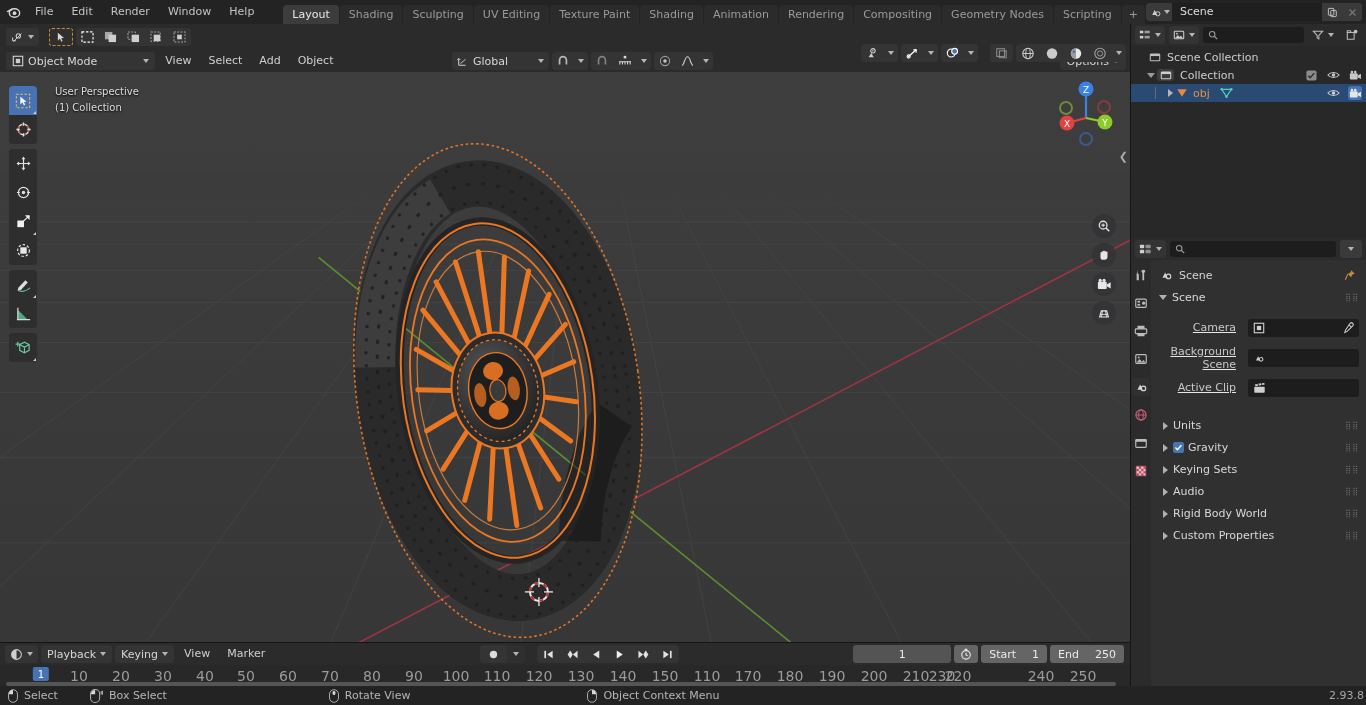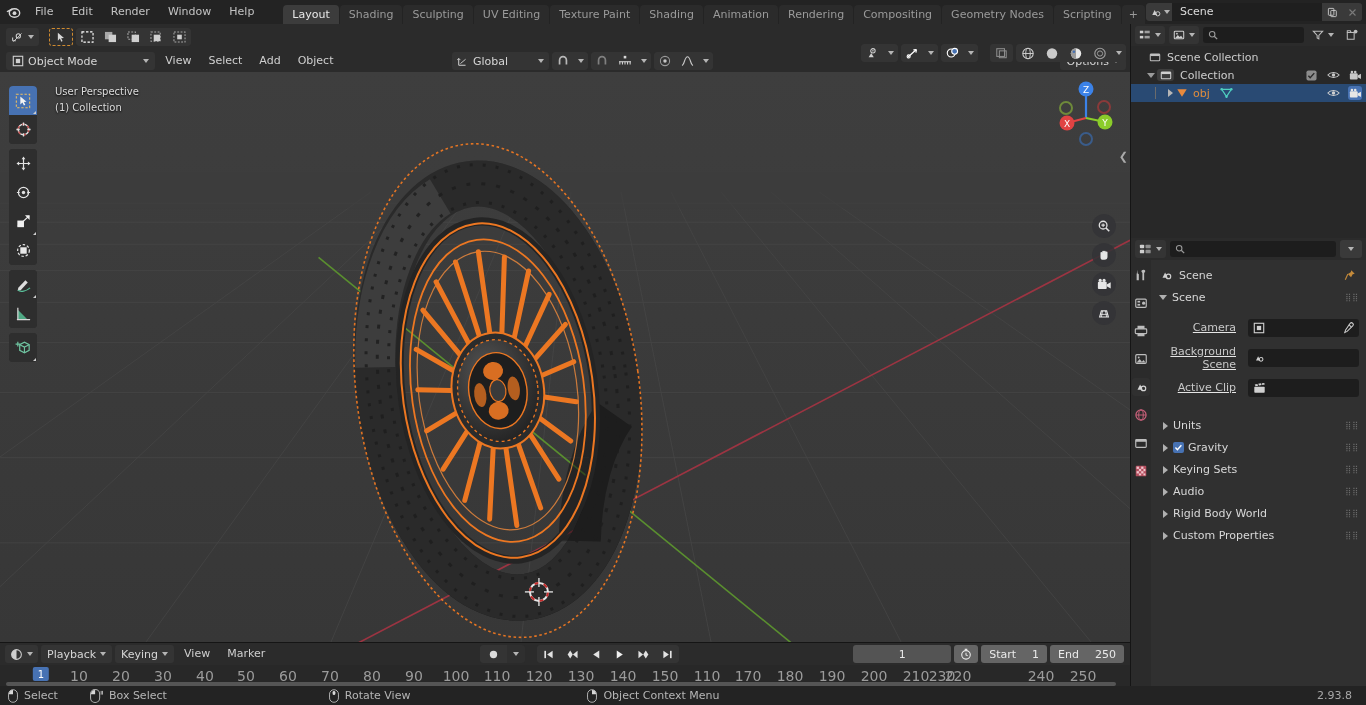--- a/index.html
+++ b/index.html
@@ -138,21 +138,21 @@
   .lbl-field{ height:18px; background:#656565; border-radius:3px; display:flex; align-items:center; font-size:11px; color:#eaeaea; padding:0 8px; gap:16px; }
   .tl-scale{ flex:1 1 auto; background:#282828; position:relative; }
   .tick{ position:absolute; top:3px; font-size:14px; color:#9b9b9b; transform:translateX(-50%); }
   .playhead{ position:absolute; top:2px; height:14px; background:#4772b3; border-radius:2px; color:#fff; font-size:10px;
     display:flex; align-items:center; justify-content:center; padding:0 5px; transform:translateX(-50%); }
   .tl-scrollbar{ position:absolute; bottom:0; left:6px; height:4px; background:#555; border-radius:2px; }
 
   
   .status{ height:19px; flex:0 0 19px; background:#232323; display:flex; align-items:center; gap:6px; padding:0 8px; font-size:11px; color:#b5b5b5; position:relative;}
   .st-item{ display:flex; align-items:center; gap:6px; }
-  .status-right{ position:absolute; right:14px; color:#a8a8a8;margin-left:32px; }
+  .status-right{ position:absolute; right:2px; color:#a8a8a8;margin-left:32px; }
 
   svg{ display:block; }
 </style>
 </head>
 <body>
 
 <div class="app">
 
   <div class="topbar">
     <div class="blender-logo">

